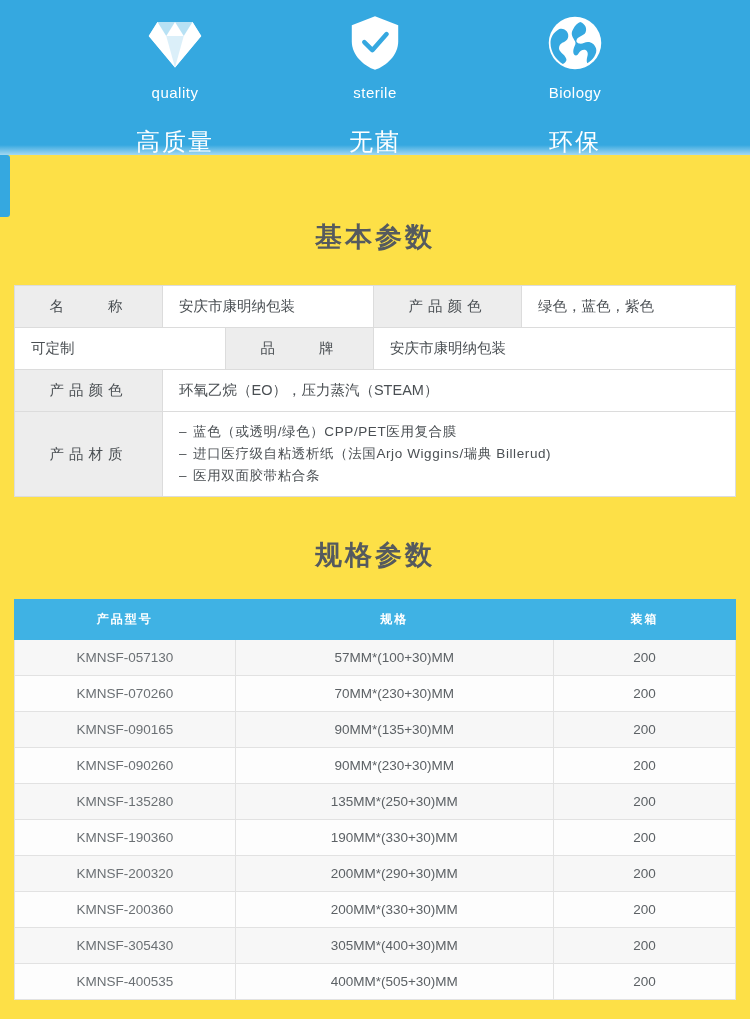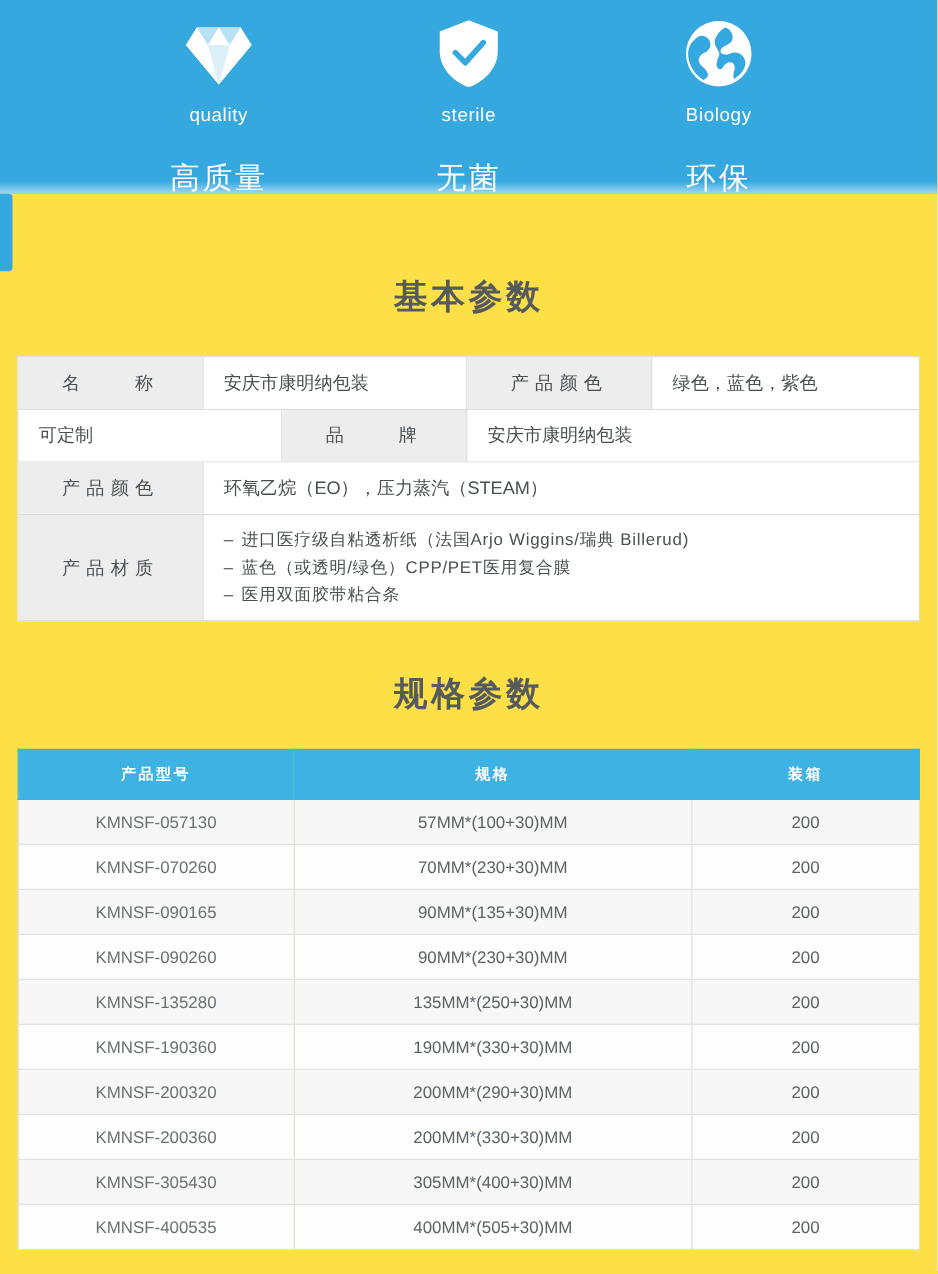--- a/index.html
+++ b/index.html
@@ -239,22 +239,22 @@
     </div>
 
     <div class="basic-row">
       <div class="basic-cell-label">产品颜色</div>
       <div class="basic-cell-value">环氧乙烷（EO），压力蒸汽（STEAM）</div>
     </div>
 
     <div class="basic-row material">
       <div class="basic-cell-label">产品材质</div>
       <div class="material-list">
+        <div>蓝色（或透明/绿色）CPP/PET医用复合膜</div>
         <div>进口医疗级自粘透析纸（法国Arjo Wiggins/瑞典 Billerud)</div>
-        <div>蓝色（或透明/绿色）CPP/PET医用复合膜</div>
         <div>医用双面胶带粘合条</div>
       </div>
     </div>
 
   </div>
 
   <div class="section-title" id="spec-title">规格参数</div>
 
   <div class="spec-wrap">
     <table class="spec">

